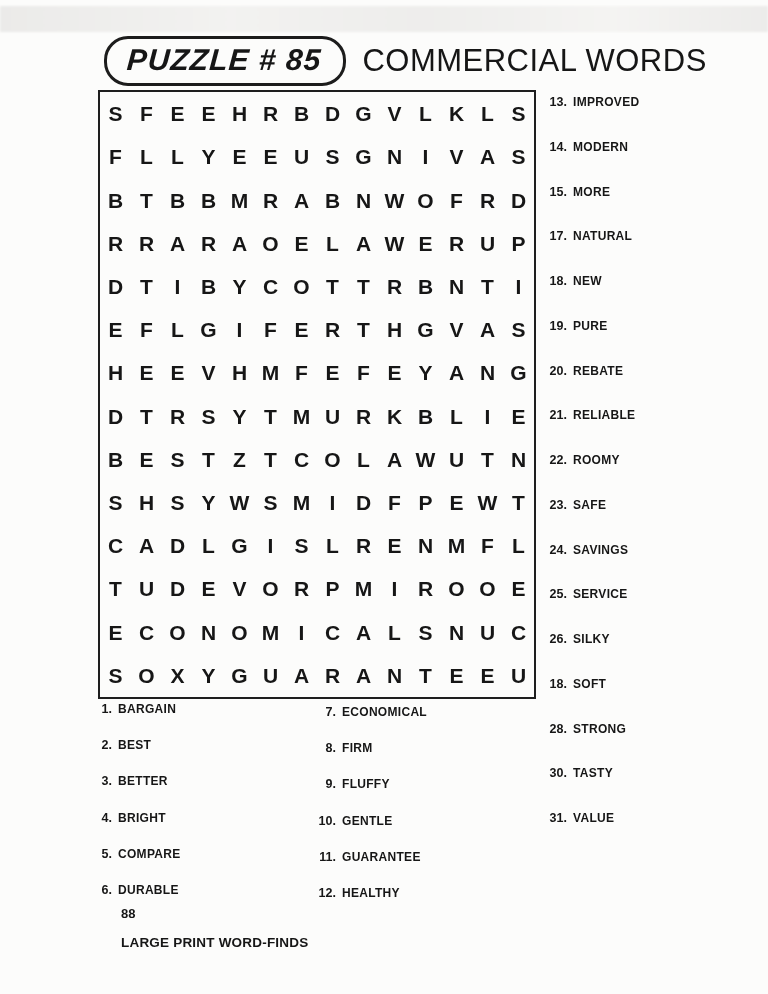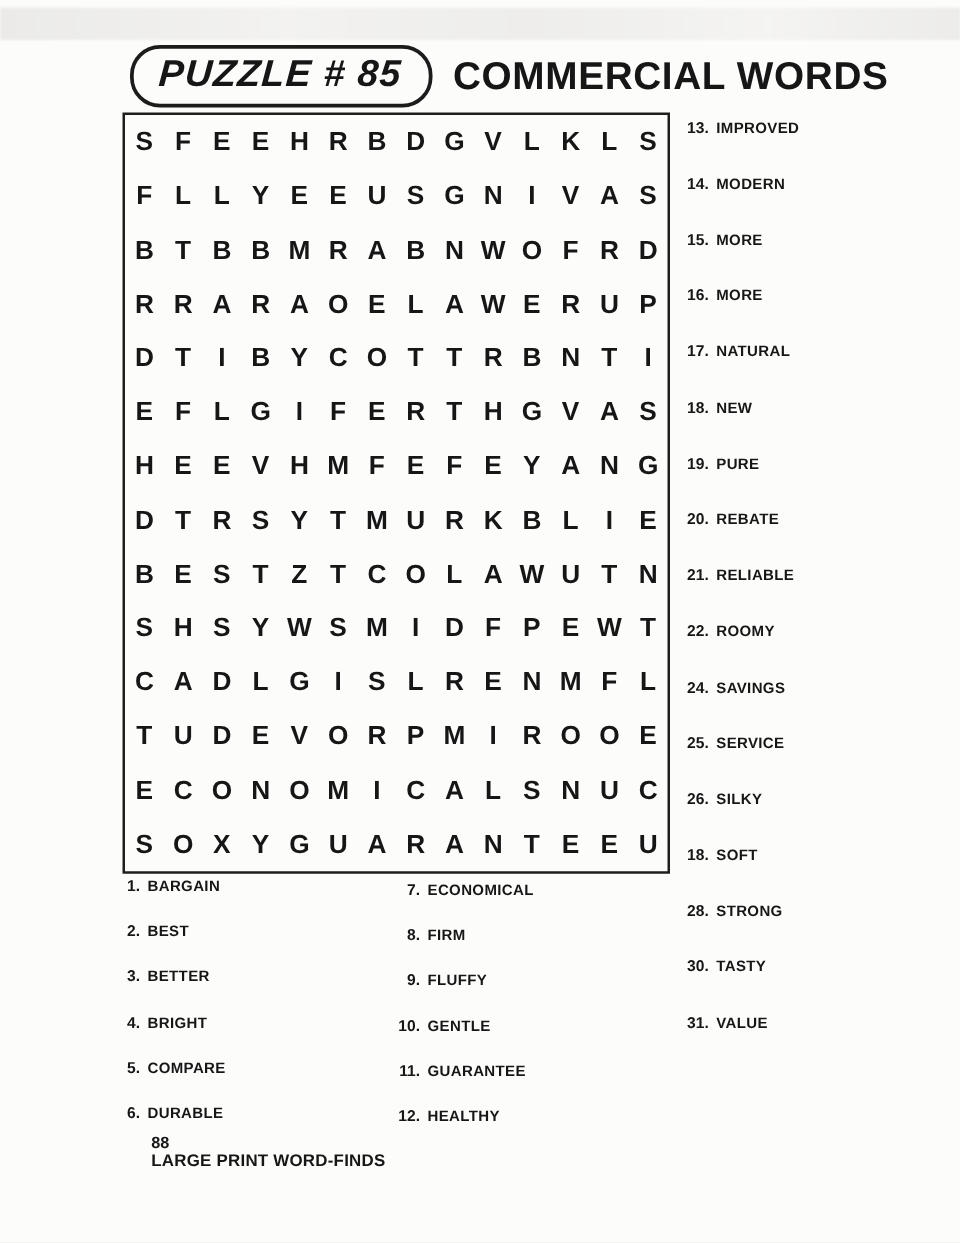--- a/index.html
+++ b/index.html
@@ -23,21 +23,21 @@
   .pill{
     border:3px solid #1c1c1c;border-radius:24px;
     padding:4px 22px 6px 20px;
     background:#fcfcfb;
   }
   .pill span{
     font-style:italic;font-weight:bold;font-size:30px;letter-spacing:1px;
     transform:skewX(-4deg);display:inline-block;white-space:nowrap;
   }
   .hdr h1{
-    margin:0;font-size:31px;font-weight:bold;letter-spacing:.5px;white-space:nowrap;
+    margin:0;font-size:31px;font-weight:normal;letter-spacing:.5px;white-space:nowrap;
   }
   
   .grid-box{
     position:absolute;left:98px;top:90px;width:438px;height:609px;
     border:2.5px solid #1e1e1e;box-sizing:border-box;
     display:grid;grid-template-columns:repeat(14,1fr);grid-template-rows:repeat(14,1fr);
     background:#fcfcfb;
   }
   .cell{
     display:flex;align-items:center;justify-content:center;
@@ -54,21 +54,21 @@
   }
   .wl-right .num{width:24px;}
   .wl-left .num{width:16px;}
   .wl-mid .num{width:24px;}
   .word{
     font-weight:bold;font-size:12px;margin-left:6px;letter-spacing:.3px;
   }
   
   .ftr{position:absolute;left:88px;top:906px;display:flex;align-items:baseline;flex-direction:column;}
   .ftr .pgnum{font-weight:bold;font-size:13px;}
-  .ftr .book{font-weight:bold;font-size:13.5px;margin-left:33px;letter-spacing:.2px;}
+  .ftr .book{font-weight:bold;font-size:13.5px;margin-left:33px;letter-spacing:.2px;margin-top:14px;}
 </style>
 </head>
 <body>
 
 <div class="page">
 
   <div class="scan-band"></div>
 
   <div class="hdr">
     <div class="pill">
@@ -283,24 +283,20 @@
       </div>
       <div class="word-item">
         <span class="num">14.</span>
         <span class="word">MODERN</span>
       </div>
       <div class="word-item">
         <span class="num">15.</span>
         <span class="word">MORE</span>
       </div>
       <div class="word-item">
-        <span class="num">16.</span>
-        <span class="word">MORE</span>
-      </div>
-      <div class="word-item">
         <span class="num">17.</span>
         <span class="word">NATURAL</span>
       </div>
       <div class="word-item">
         <span class="num">18.</span>
         <span class="word">NEW</span>
       </div>
       <div class="word-item">
         <span class="num">19.</span>
         <span class="word">PURE</span>
@@ -309,20 +305,24 @@
         <span class="num">20.</span>
         <span class="word">REBATE</span>
       </div>
       <div class="word-item">
         <span class="num">21.</span>
         <span class="word">RELIABLE</span>
       </div>
       <div class="word-item">
         <span class="num">22.</span>
         <span class="word">ROOMY</span>
+      </div>
+      <div class="word-item">
+        <span class="num">23.</span>
+        <span class="word">SAFE</span>
       </div>
       <div class="word-item">
         <span class="num">24.</span>
         <span class="word">SAVINGS</span>
       </div>
       <div class="word-item">
         <span class="num">25.</span>
         <span class="word">SERVICE</span>
       </div>
       <div class="word-item">

